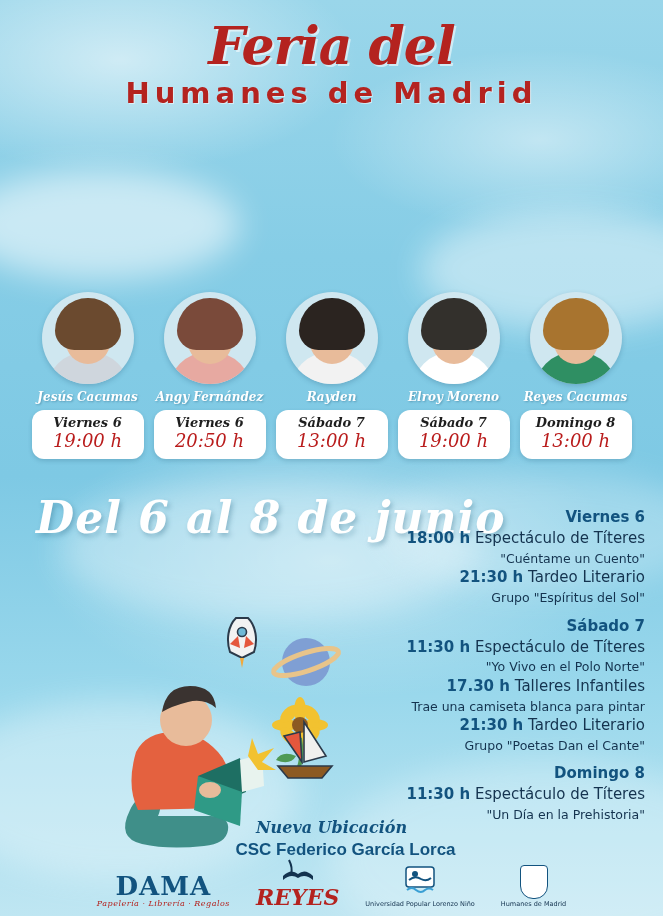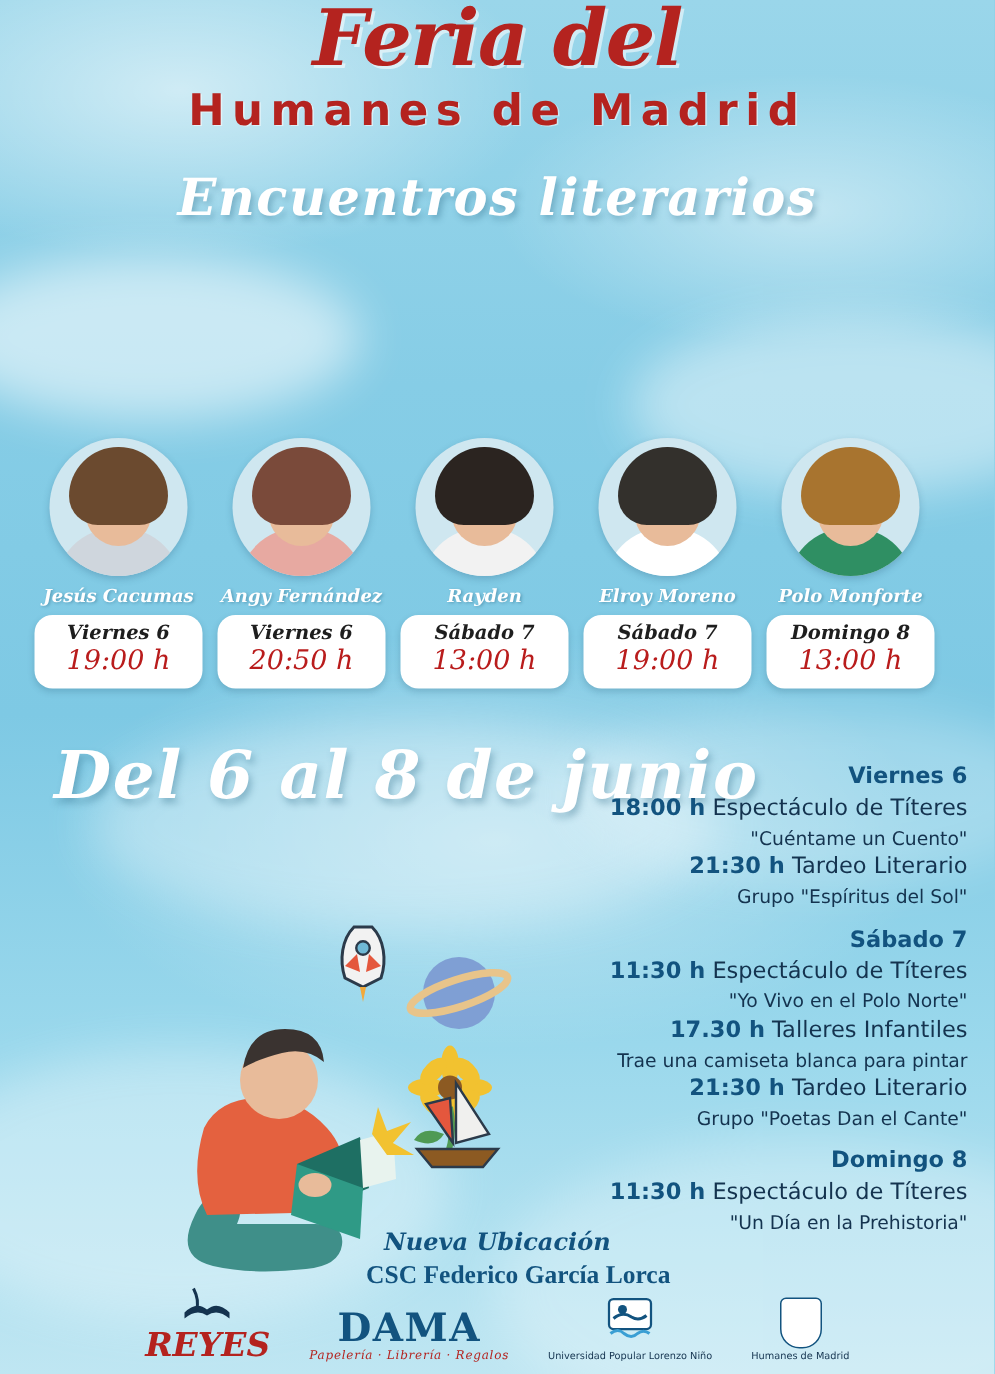--- a/index.html
+++ b/index.html
@@ -35,21 +35,21 @@
   .cloud.c1 { left: -40px; top: 170px; width: 280px; height: 110px; }
   .cloud.c2 { left: 420px; top: 210px; width: 300px; height: 120px; opacity: .8;}
   .cloud.c3 { left: 60px; top: 480px; width: 420px; height: 140px; opacity:.55;}
   .cloud.c4 { left: 380px; top: 470px; width: 330px; height: 120px; opacity:.45;}
   .cloud.c5 { left: -60px; top: 700px; width: 360px; height: 180px; opacity:.6;}
   .cloud.c6 { left: 330px; top: 760px; width: 420px; height: 200px; opacity:.5;}
 
   
   .header {
     position: absolute;
-    left: 0; right: 0; top: 0;
+    left: 0; right: 0; top: 20px;
     text-align: center;
   }
   .feria {
     font-family: "DejaVu Serif", serif;
     font-weight: bold;
     font-style: italic;
     font-size: 52px;
     line-height: 1;
     color: #b4231f;
     letter-spacing: -1px;
@@ -85,21 +85,21 @@
     text-shadow: 2px 3px 4px rgba(40,100,130,.35);
   }
 
   
   .guests {
     position: absolute;
     top: 292px;
     left: 18px;
     right: 18px;
     display: flex;
-    justify-content: flex-start;
+    justify-content: center;
   }
   .guest {
     width: 122px;
     text-align: center;
   }
   .portrait {
     width: 92px;
     height: 92px;
     margin: 0 auto;
     border-radius: 50%;
@@ -237,21 +237,21 @@
     text-align: center;
   }
   .nueva {
     font-family: "DejaVu Serif", serif;
     font-style: italic;
     font-weight: bold;
     font-size: 16px;
     color: #12537f;
   }
   .csc {
-    font-family: Liberation Serif, serif;
+    font-family: Liberation Sans, sans-serif;
     font-weight: bold;
     font-size: 17px;
     color: #12537f;
     margin-top: 3px;
     margin-left: 28px;
   }
   .logos {
     position: absolute;
     left: 0; right: 0;
     bottom: 4px;
@@ -313,21 +313,20 @@
   <div class="cloud c1"></div>
   <div class="cloud c2"></div>
   <div class="cloud c3"></div>
   <div class="cloud c4"></div>
   <div class="cloud c5"></div>
   <div class="cloud c6"></div>
 
   <div class="header">
     <div class="feria">Feria del</div>
     <div class="humanes">Humanes de Madrid</div>
-    <div class="encuentros">Encuentros literarios</div>
   </div>
 
   <div class="guests">
 
     <div class="guest">
       <div class="portrait">
         <div class="body" style="background:#cfd6dd"></div>
         <div class="face"></div>
         <div class="hair" style="background:#6b4a2f"></div>
       </div>
@@ -376,21 +375,21 @@
         <div class="pill-time">19:00 h</div>
       </div>
     </div>
 
     <div class="guest">
       <div class="portrait">
         <div class="body" style="background:#2f8f63"></div>
         <div class="face"></div>
         <div class="hair" style="background:#a8742f"></div>
       </div>
-      <div class="guest-name">Polo Monforte</div>
+      <div class="guest-name">Reyes Cacumas</div>
       <div class="guest-pill">
         <div class="pill-day">Domingo 8</div>
         <div class="pill-time">13:00 h</div>
       </div>
     </div>
 
   </div>
 
   <div class="dates">Del 6 al 8 de junio</div>
 
@@ -493,31 +492,31 @@
   </div>
 
   <div class="footer">
     <div class="nueva">Nueva Ubicación</div>
     <div class="csc">CSC Federico García Lorca</div>
   </div>
 
   <div class="logos">
 
     <div class="logo">
+      <div class="logo-dama">DAMA</div>
+      <div class="logo-dama-sub">Papelería · Librería · Regalos</div>
+    </div>
+
+    <div class="logo">
       <svg width="34" height="26" viewBox="0 0 34 26">
         <path d="M2 20 q8 -8 15 -2 v4 q-7 -5 -15 2z" fill="#14334f"></path>
         <path d="M32 20 q-8 -8 -15 -2 v4 q7 -5 15 2z" fill="#14334f"></path>
         <path d="M8 4 q4 8 2 14" stroke="#14334f" stroke-width="2" fill="none"></path>
       </svg>
       <div class="logo-reyes">REYES</div>
-    </div>
-
-    <div class="logo">
-      <div class="logo-dama">DAMA</div>
-      <div class="logo-dama-sub">Papelería · Librería · Regalos</div>
     </div>
 
     <div class="logo">
       <svg width="34" height="30" viewBox="0 0 34 30">
         <rect x="3" y="2" width="28" height="20" rx="3" fill="#ffffff" stroke="#12537f" stroke-width="1.5"></rect>
         <circle cx="12" cy="9" r="3" fill="#12537f"></circle>
         <path d="M6 15 q6 -5 12 -1 q5 3 10 -1" stroke="#12537f" stroke-width="2" fill="none"></path>
         <path d="M4 25 q5 -4 9 0 q5 4 9 0 q4 -3 8 0" stroke="#3a9fd4" stroke-width="2" fill="none"></path>
       </svg>
       <div class="logo-cap">Universidad Popular

